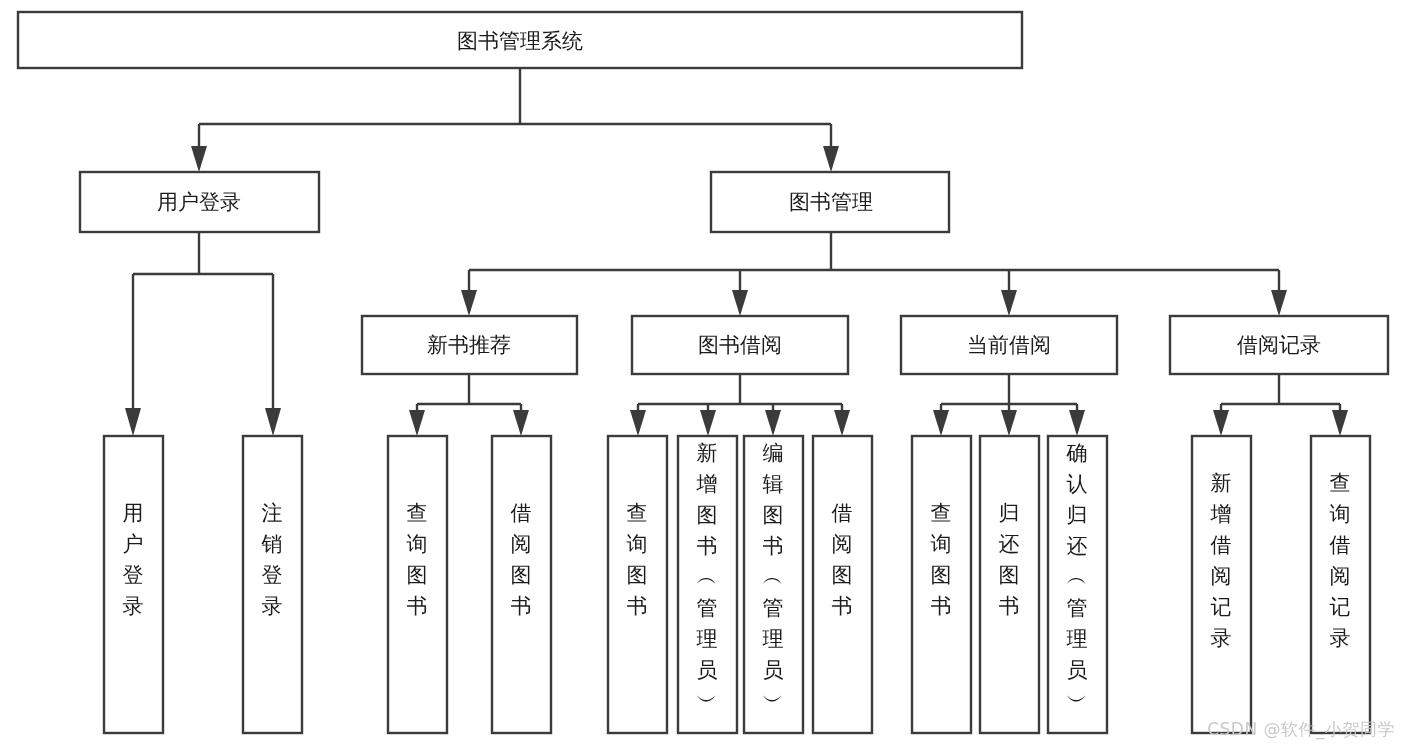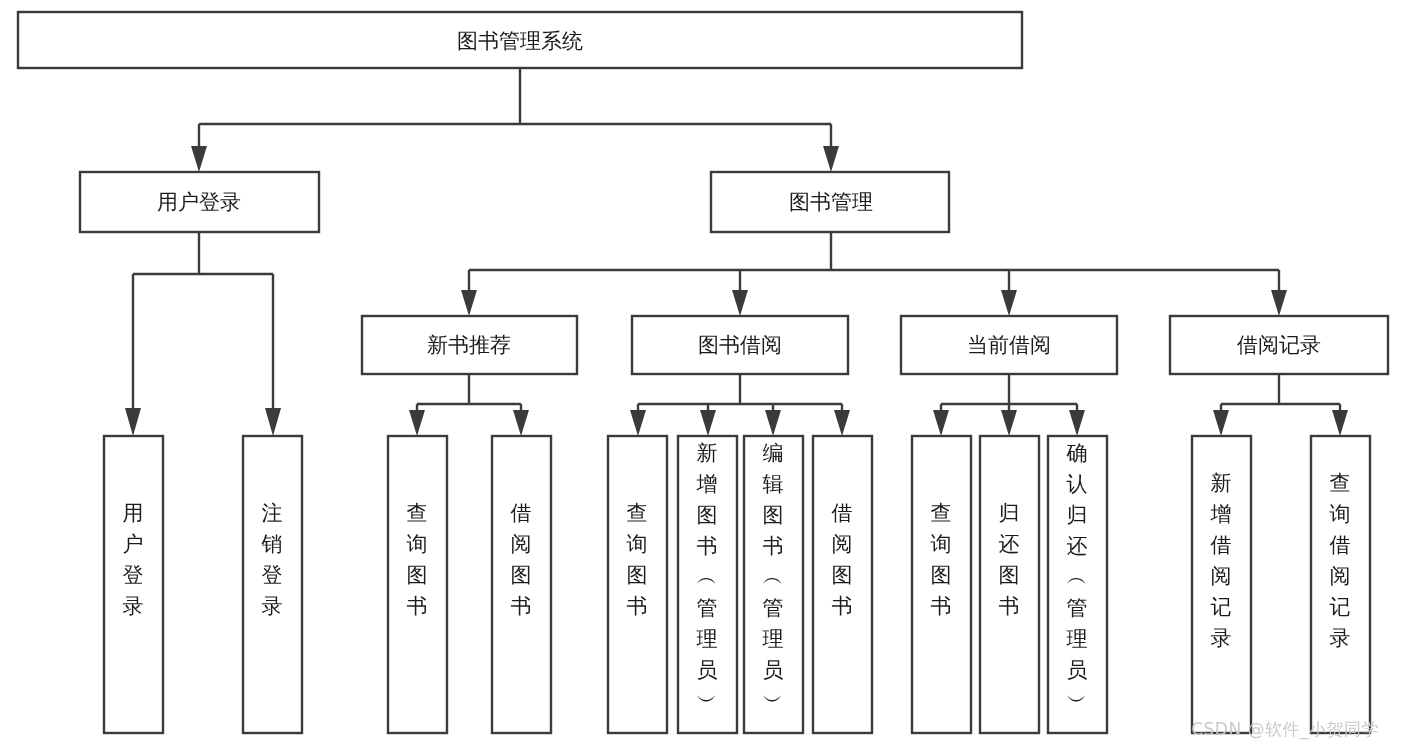--- a/index.html
+++ b/index.html
@@ -49,21 +49,21 @@
     dominant-baseline: middle;
   }
   .node-label-v {
     font-family: "DejaVu Sans", "Liberation Sans", sans-serif;
     font-size: 21px;
     fill: #1b1b1b;
     text-anchor: middle;
   }
   .watermark {
     position: absolute;
-    right: 26px;
+    right: 10px;
     bottom: 6px;
     font-family: "DejaVu Sans", "Liberation Sans", sans-serif;
     font-size: 17px;
     color: #c9c9c9;
     white-space: nowrap;
     letter-spacing: 0.5px;
     user-select: none;
   }
 </style>
 </head>

